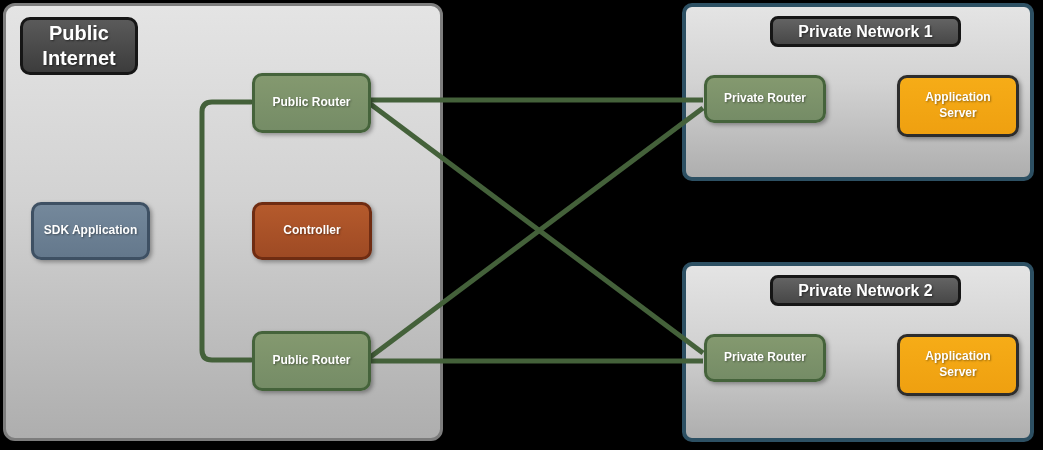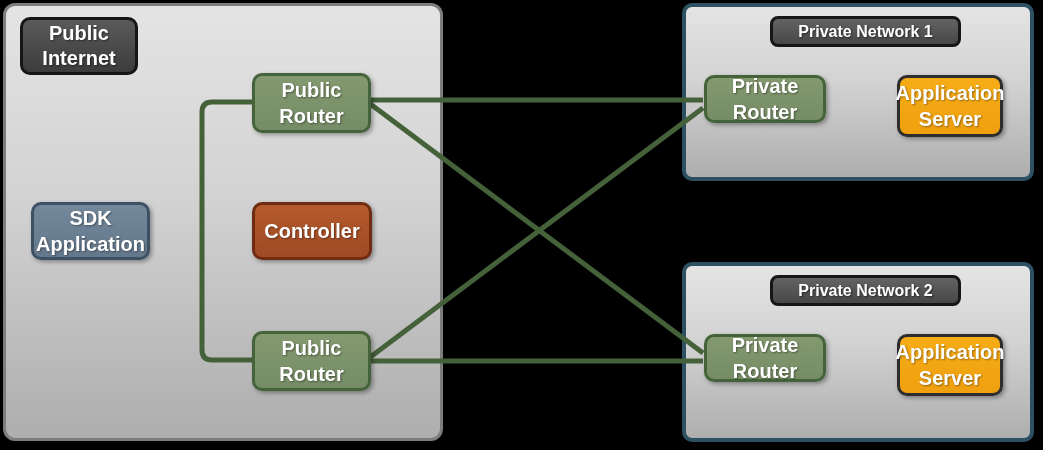--- a/index.html
+++ b/index.html
@@ -62,21 +62,21 @@
 
   
   .node {
     position: absolute;
     display: flex;
     align-items: center;
     justify-content: center;
     text-align: center;
     color: #ffffff;
     font-weight: bold;
-    font-size: 20px;
+    font-size: 12px;
     line-height: 1.3;
     border-radius: 10px;
     box-shadow: 2px 2px 4px rgba(0,0,0,0.35);
     text-shadow: 1px 1px 2px rgba(0,0,0,0.4);
     z-index: 3;
     padding: 2px 6px;
   }
   .node.green {
     background: linear-gradient(to bottom, #84996f, #758c66);
     border: 3px solid #45633b;
@@ -93,21 +93,21 @@
     background: linear-gradient(to bottom, #f6ac17, #efa010);
     border: 3px solid #2d2d2d;
   }
 
   .node.router-top    { left: 252px; top: 73px;  width: 119px; height: 60px; }
   .node.router-bottom { left: 252px; top: 331px; width: 119px; height: 60px; }
   .node.sdk           { left: 31px;  top: 202px; width: 119px; height: 58px; }
   .node.controller    { left: 252px; top: 202px; width: 120px; height: 58px; }
 
   .node.priv-router { left: 18px;  top: 68px; width: 122px; height: 48px; }
-  .node.app-server  { left: 211px; top: 68px; width: 106px; height: 62px; }
+  .node.app-server  { left: 211px; top: 68px; width: 122px; height: 62px; }
 
   
   svg.links {
     position: absolute;
     left: 0; top: 0;
     z-index: 2;
     pointer-events: none;
   }
   svg.links path {
     fill: none;

